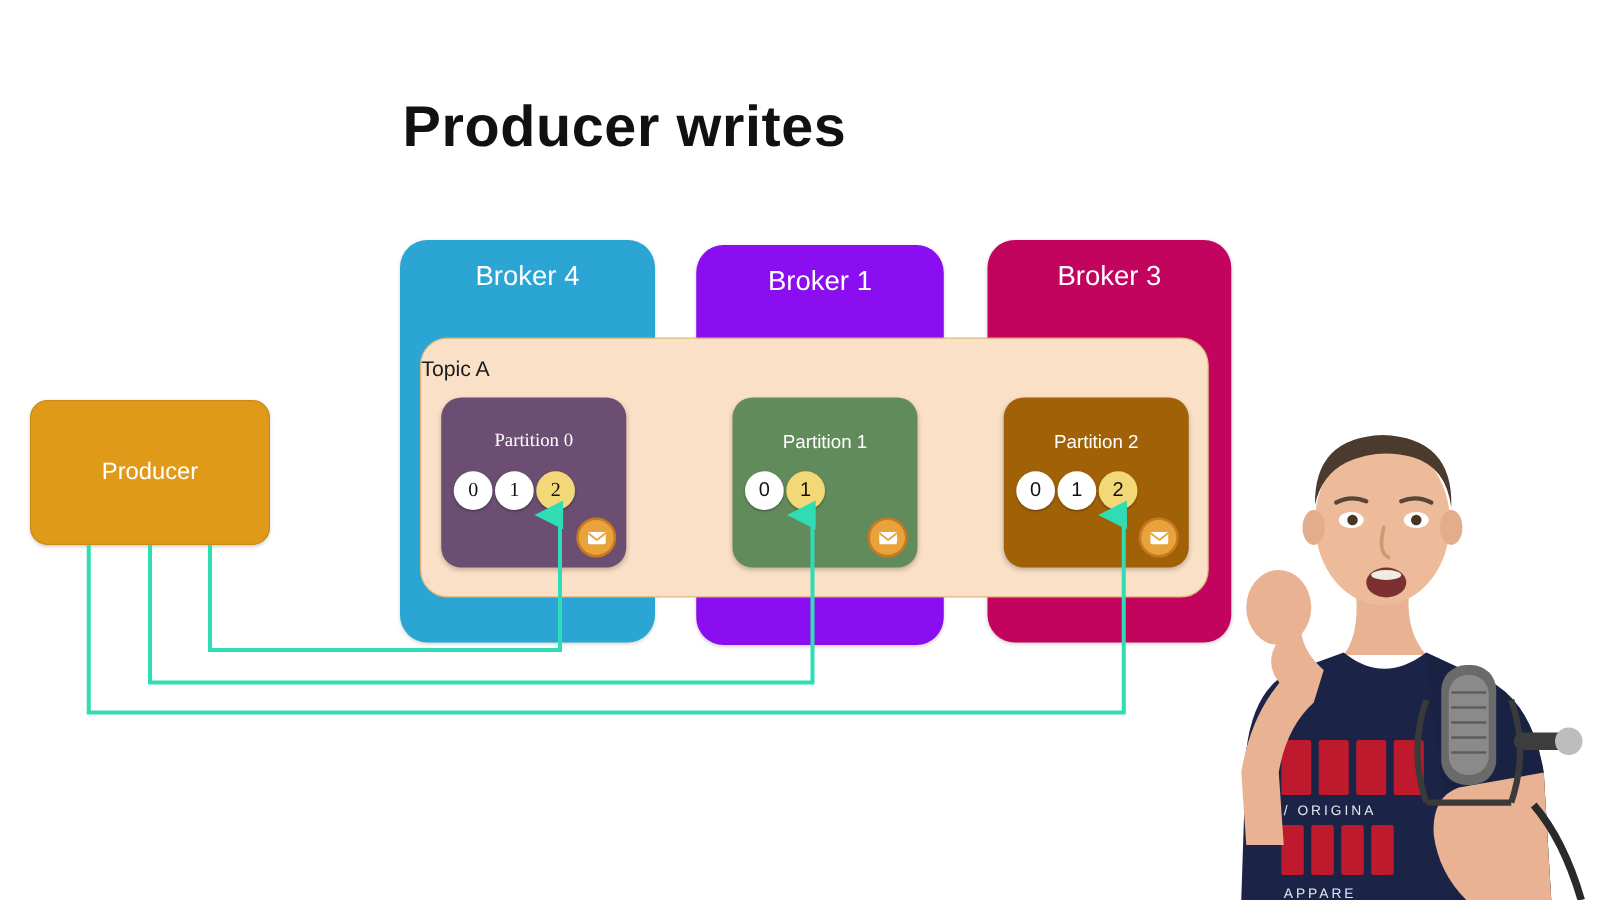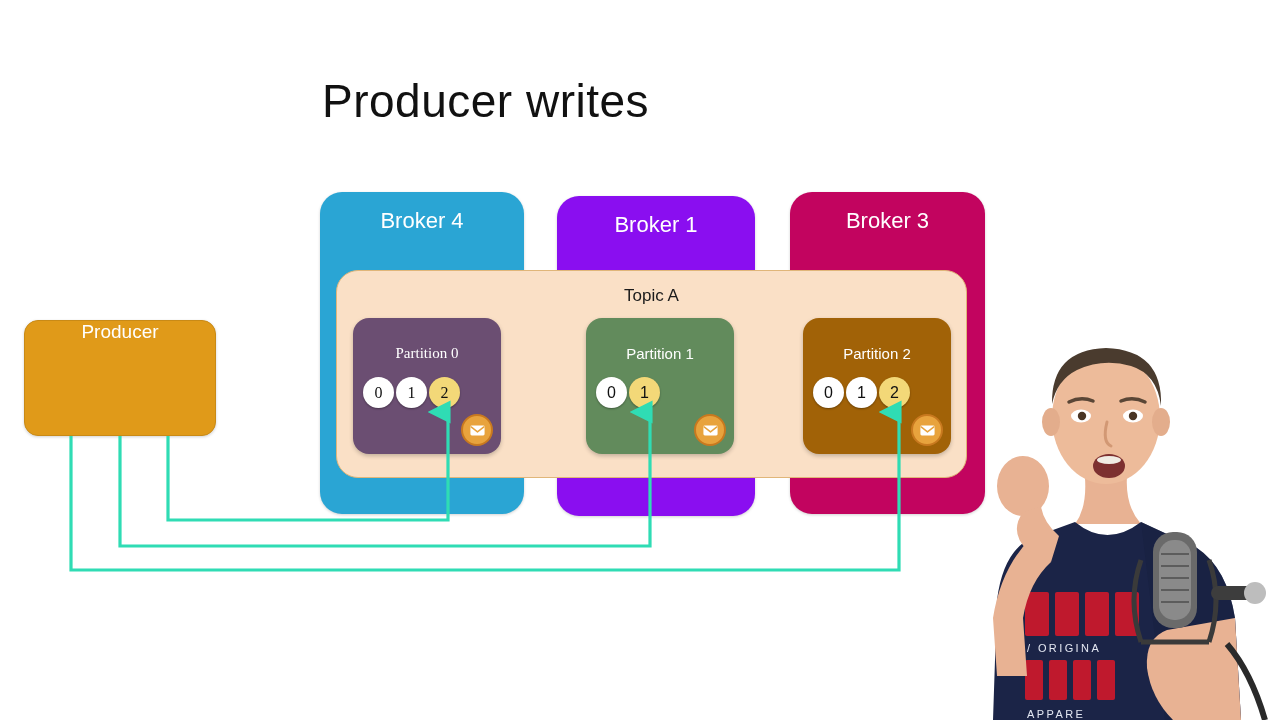--- a/index.html
+++ b/index.html
@@ -13,21 +13,21 @@
     position: relative;
     width: 1280px; height: 720px;
     background: #ffffff;
   }
 
   
   .slide-title {
     position: absolute;
     left: 322px; top: 74px;
     font-size: 46px;
-    font-weight: 400;
+    font-weight: 700;
     letter-spacing: 0.5px;
     color: #111111;
     white-space: nowrap;
   }
 
   
   .broker {
     position: absolute;
     border-radius: 22px;
     color: #ffffff;
@@ -45,21 +45,20 @@
     position: absolute;
     left: 336px; top: 270px;
     width: 631px; height: 208px;
     background: #fae0c6;
     border: 1.5px solid #e0b679;
     border-radius: 22px;
   }
   #topic-a .topic-label {
     position: absolute;
     left: 0; right: 0; top: 15px;
-    text-align: center;
     font-size: 17px;
     color: #1b1b1b;
   }
 
   
   .partition {
     position: absolute;
     width: 148px; height: 136px;
     border-radius: 16px;
     top: 318px;
@@ -114,21 +113,21 @@
   #producer {
     position: absolute;
     left: 24px; top: 320px;
     width: 192px; height: 116px;
     background: #e09a19;
     border: 1px solid #c98a16;
     border-radius: 14px;
     color: #ffffff;
     font-size: 19px;
     display: flex;
-    align-items: flex-start;
+    align-items: center;
     justify-content: center;
     box-shadow: 0 1px 3px rgba(0,0,0,0.18);
   }
 
   
   #arrows {
     position: absolute;
     left: 0; top: 0;
     width: 1280px; height: 720px;
     pointer-events: none;

